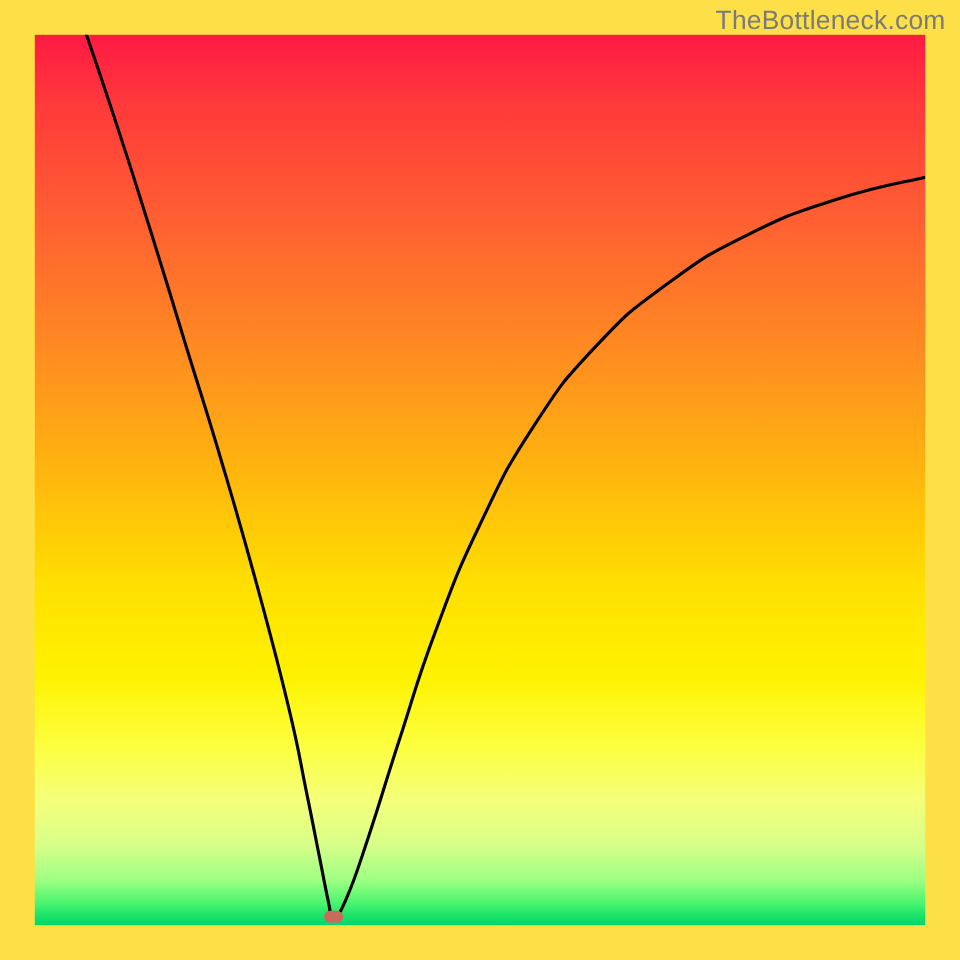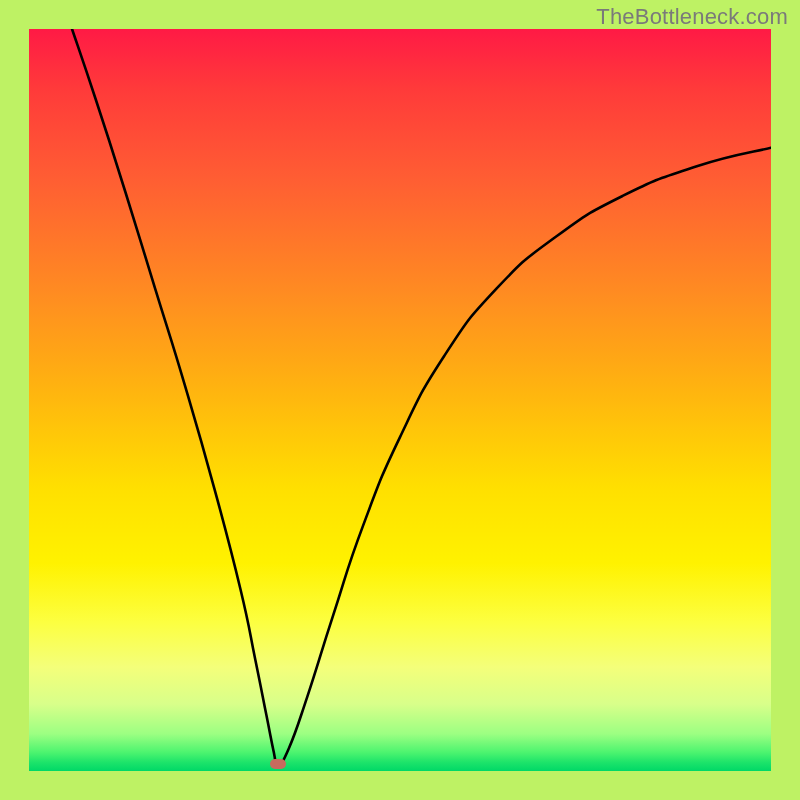--- a/index.html
+++ b/index.html
@@ -8,21 +8,21 @@
     width: 800px;
     height: 800px;
     background: #000;
     overflow: hidden;
     font-family: Arial, Helvetica, sans-serif;
   }
   .frame {
     position: relative;
     width: 800px;
     height: 800px;
-    background: #bef264;
+    background: #fde047;
   }
   .watermark {
     position: absolute;
     top: 4px;
     right: 12px;
     color: #7a7a7a;
     font-size: 22px;
     letter-spacing: 0.2px;
     font-weight: 400;
     z-index: 3;

